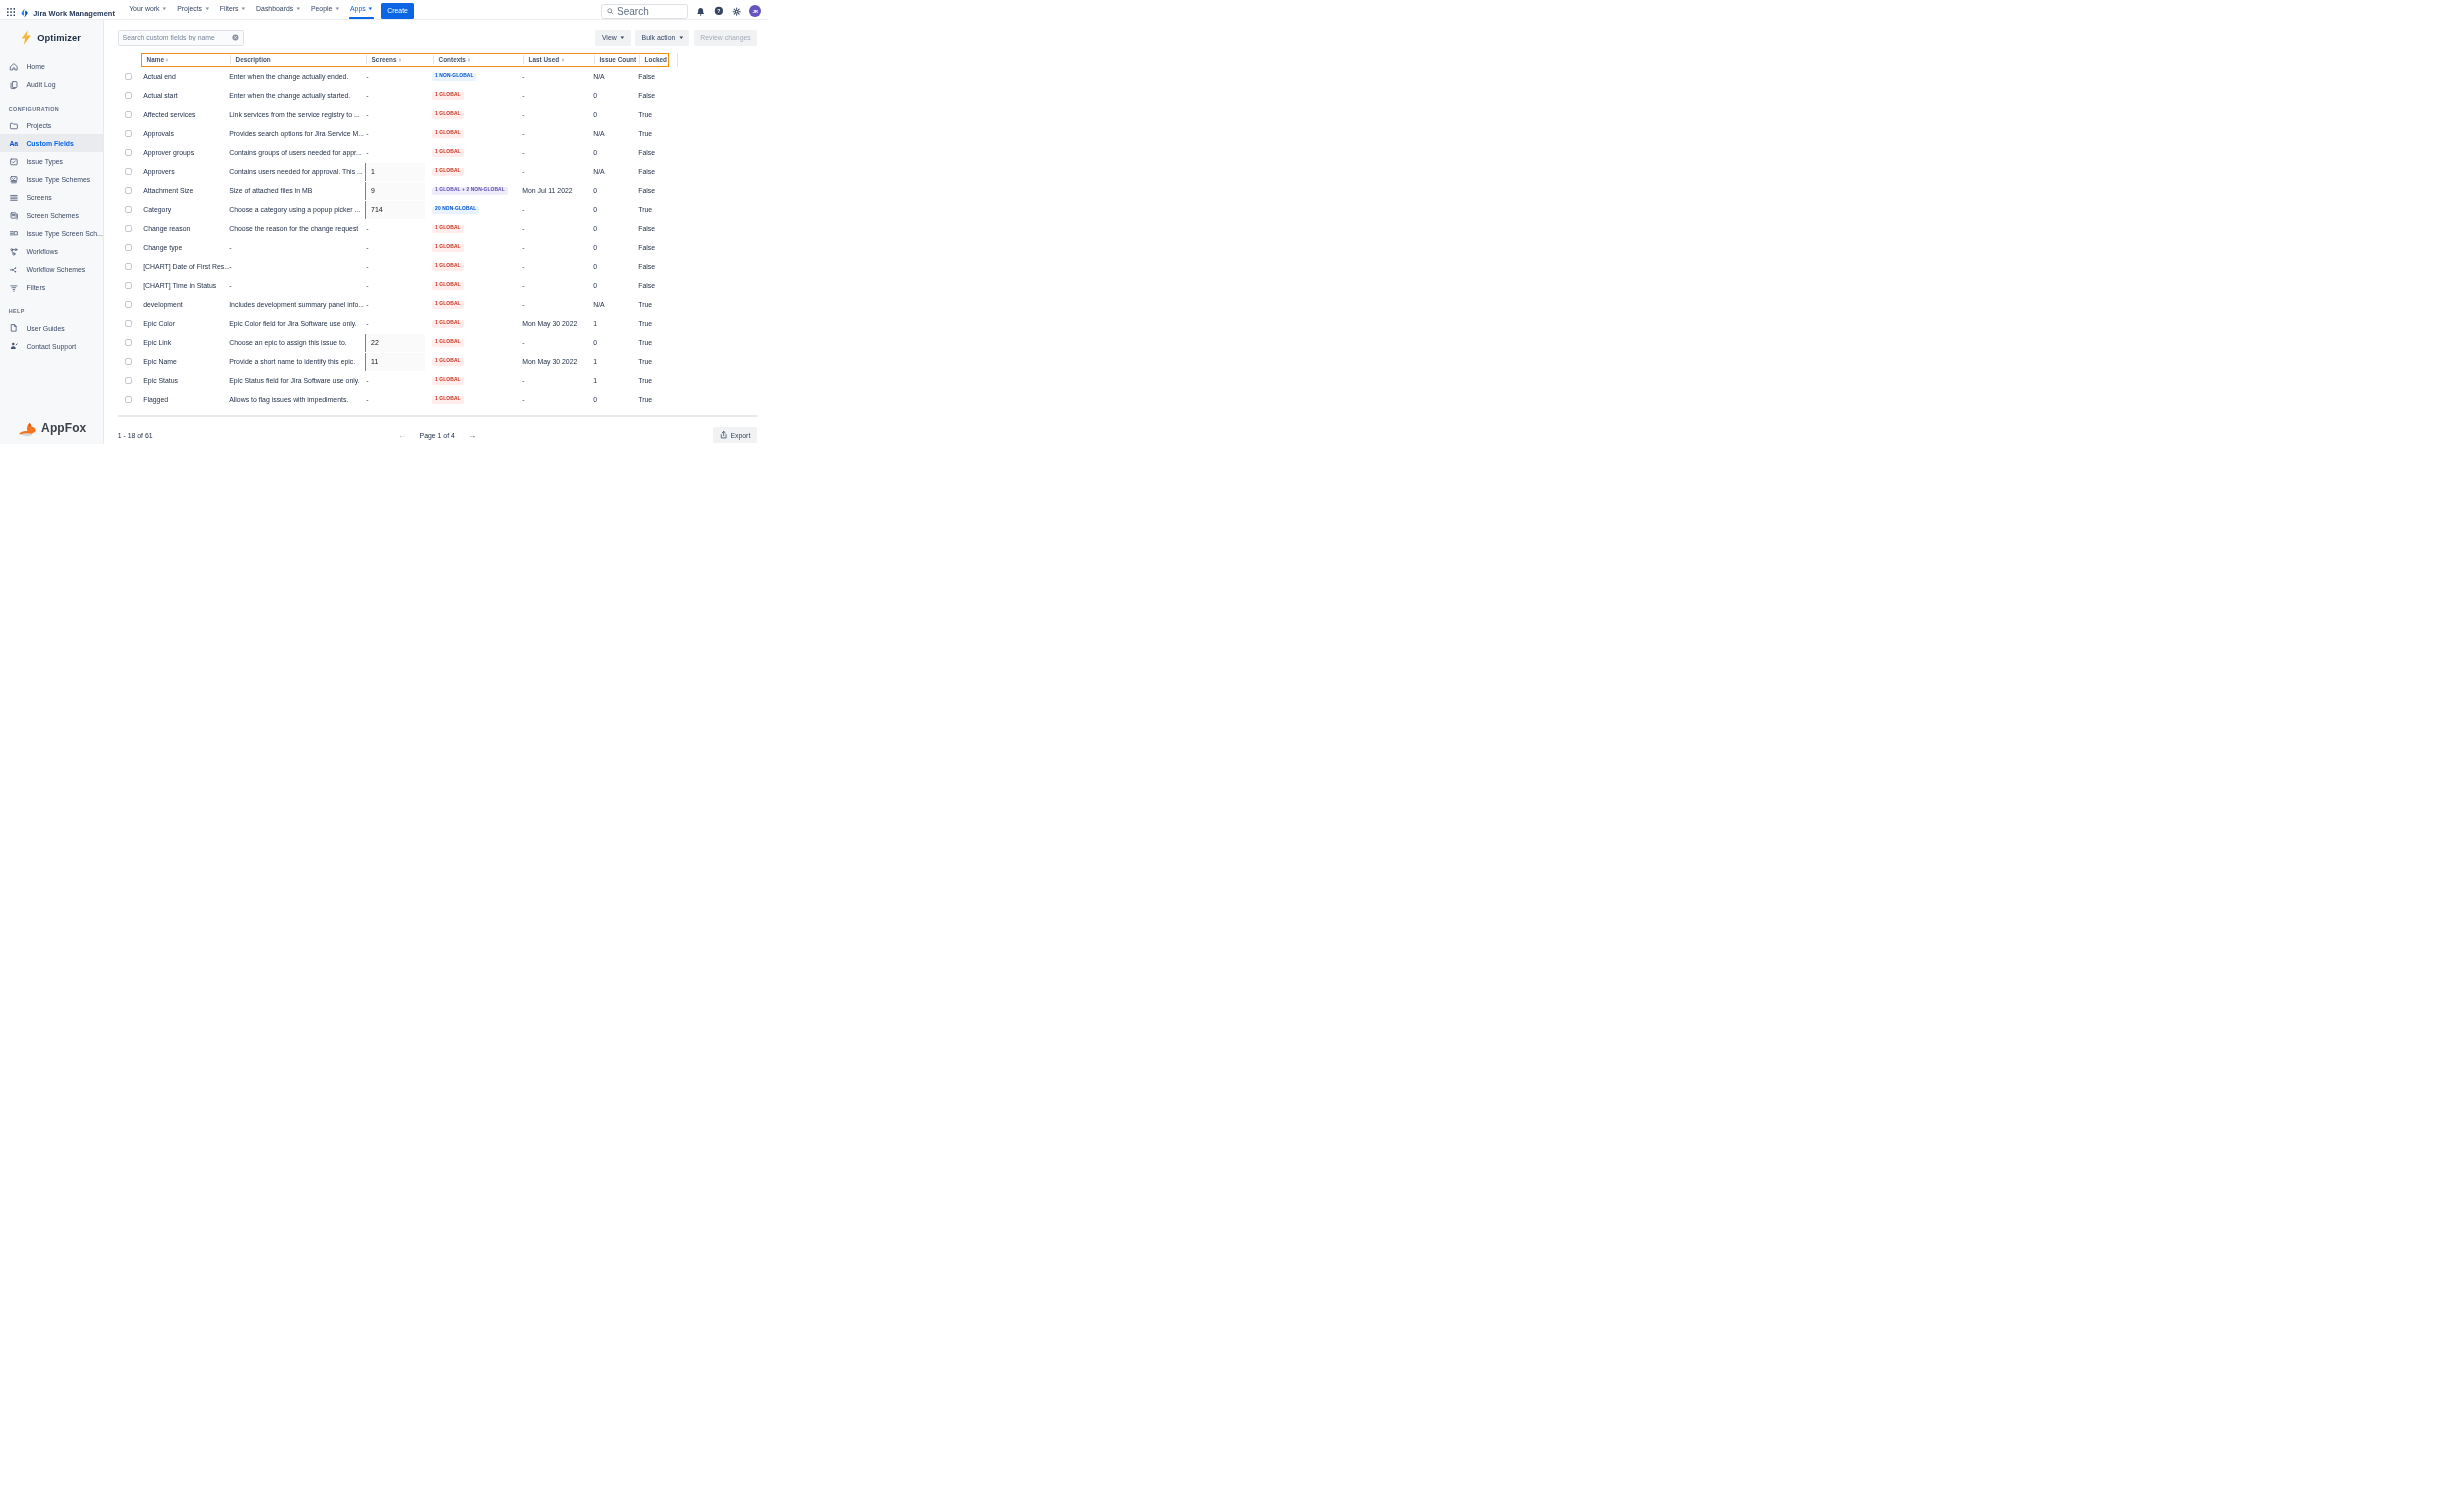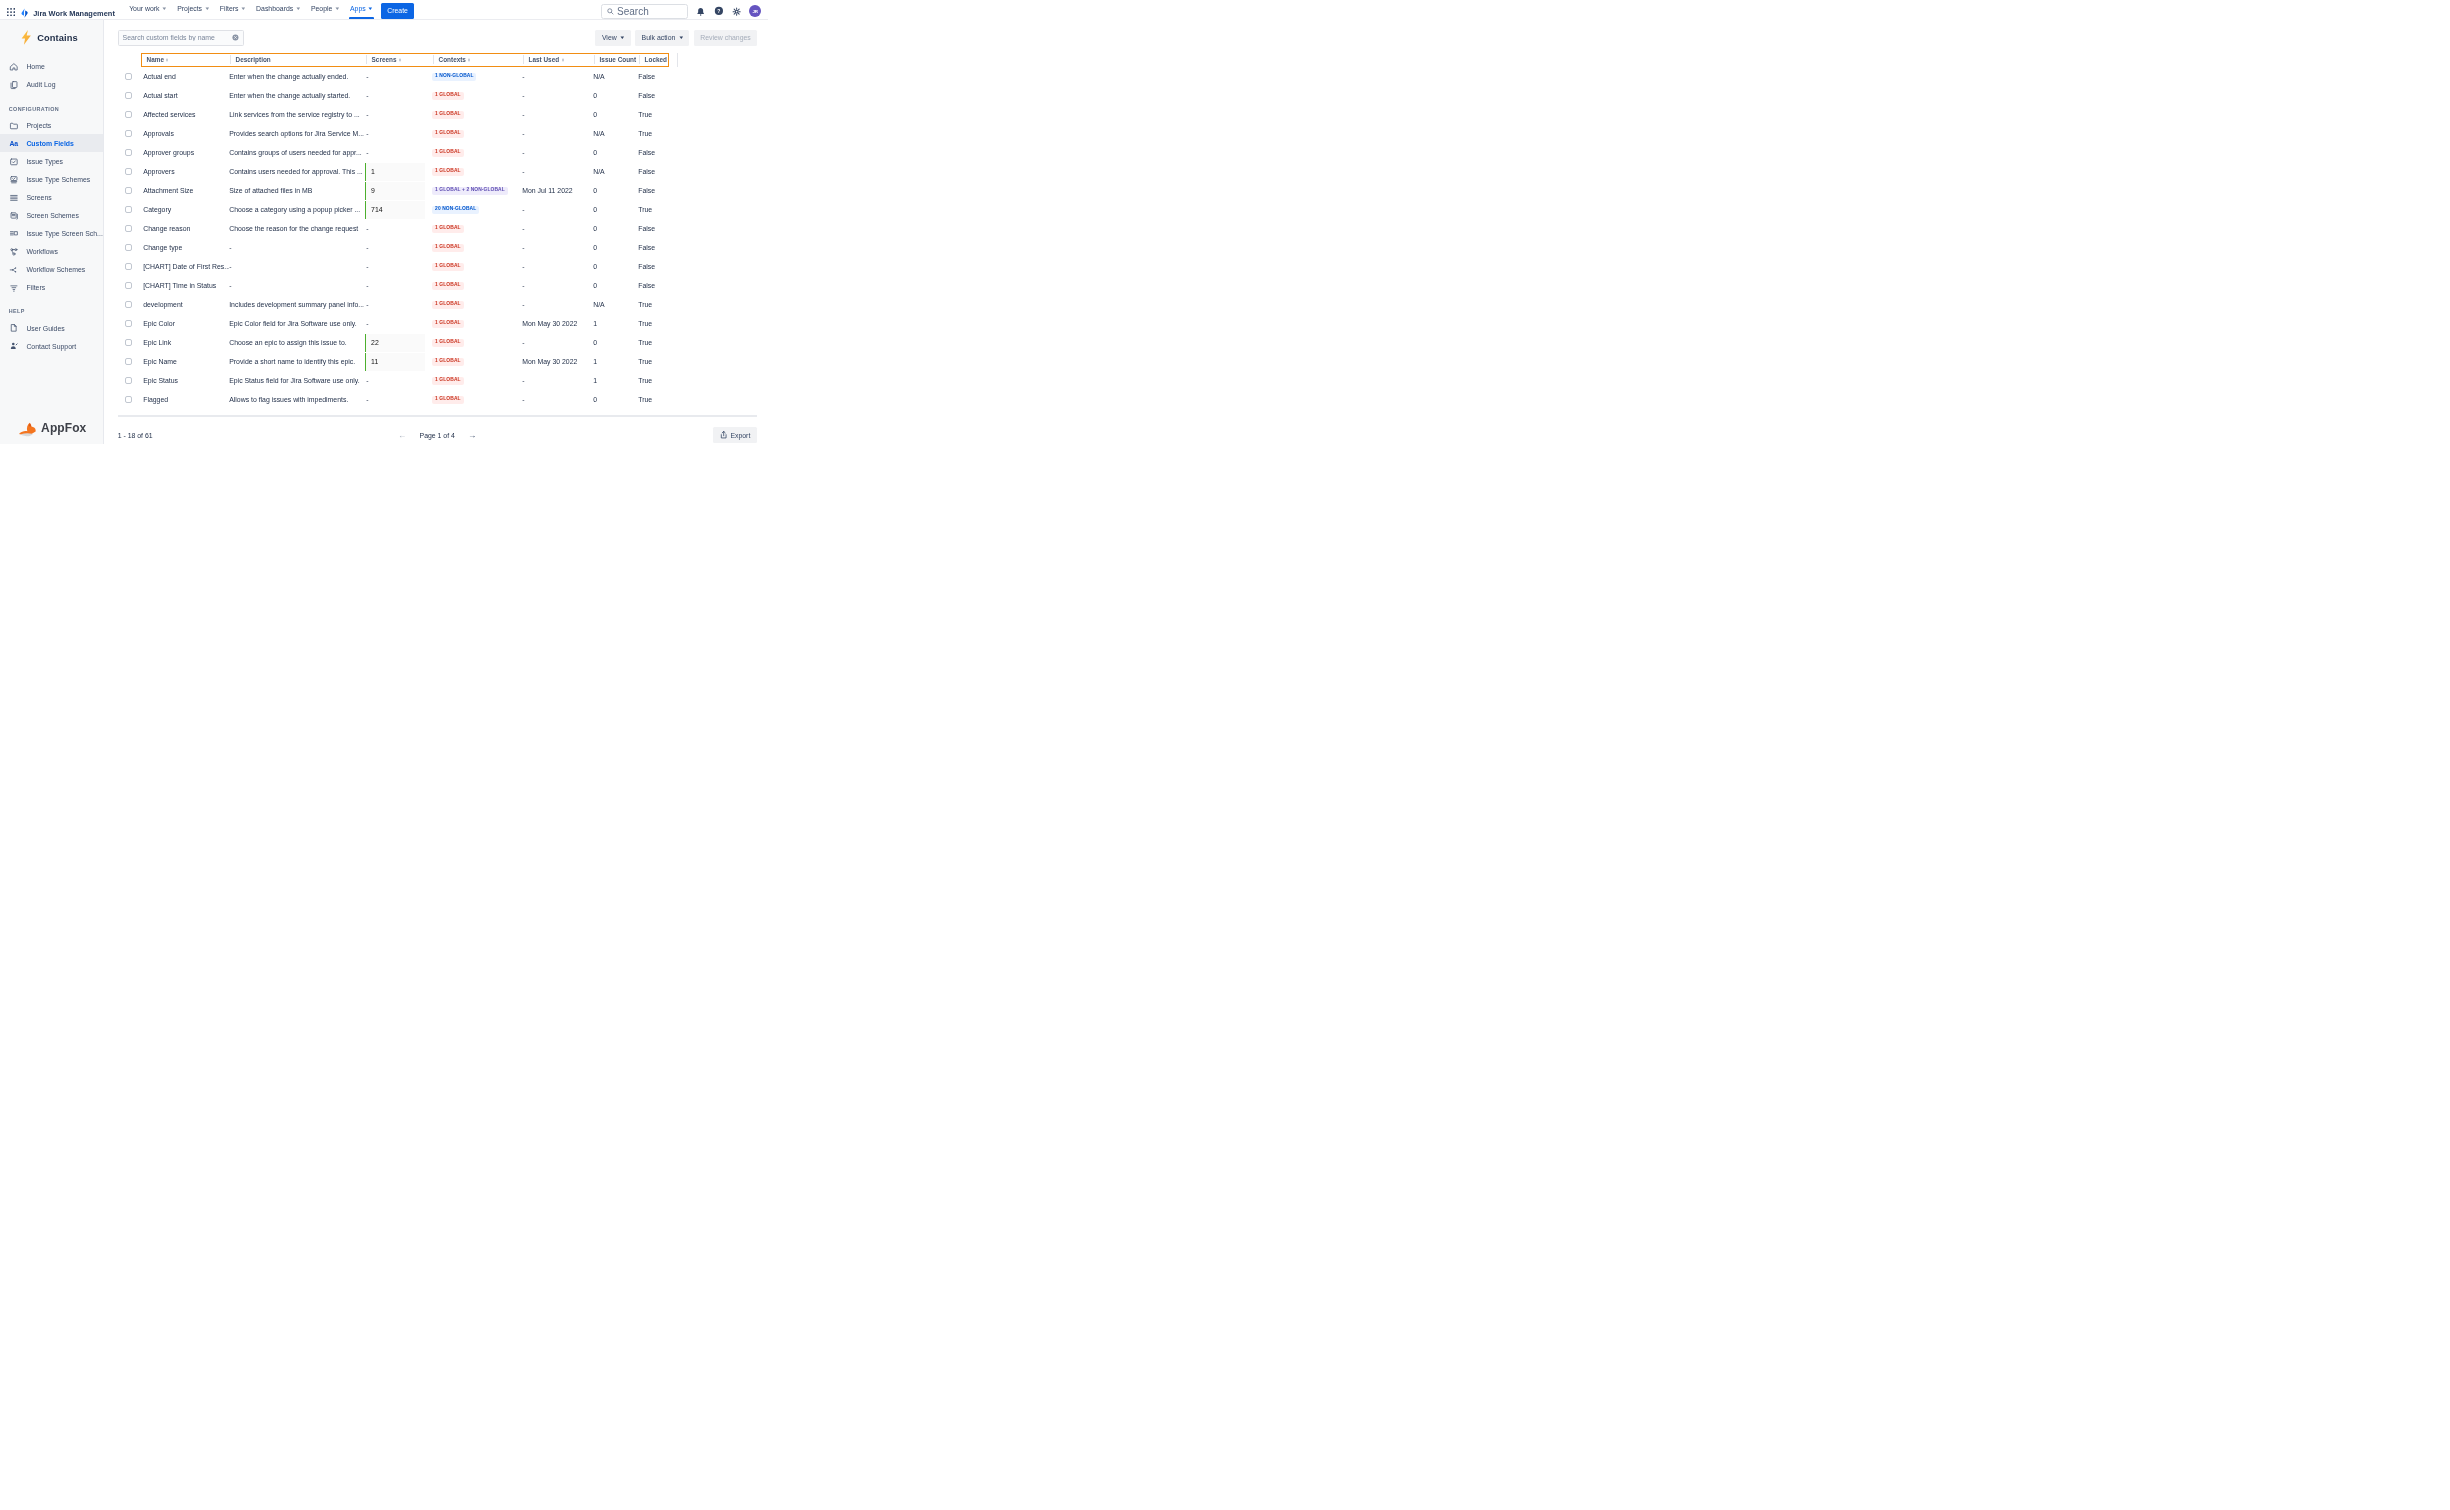--- a/index.html
+++ b/index.html
@@ -224,21 +224,21 @@
     <div class="side-logo">
       <svg width="12.7" height="14.7" viewBox="0 0 22 28">
         <defs>
             <linearGradient id="bolt" x1="0" y1="0" x2="1" y2="1">
           <stop offset="0" stop-color="#FFC63D"></stop>
               <stop offset="1" stop-color="#F2A33C"></stop>
             </linearGradient>
           </defs>
         <polygon points="14,0 2,16 8.6,16 6.4,28 19.6,10.4 11.6,10.4" fill="url(#bolt)"></polygon>
       </svg>
-      <span class="side-logo-text">Contains</span>
+      <span class="side-logo-text">Optimizer</span>
     </div>
     <div id="side-nav">
         <div class="side-item">
           <span class="side-icon">
             <svg width="9.8" height="9.8" viewBox="0 0 24 24" fill="none" stroke="currentColor" stroke-width="1.9" stroke-linecap="round" stroke-linejoin="round">
               <path d="M4 11 L12 4 L20 11 V19.5 H14.3 V14.6 H9.7 V19.5 H4 Z"></path>
             </svg>
           </span>
           <span class="lbl">Home</span>
         </div>

